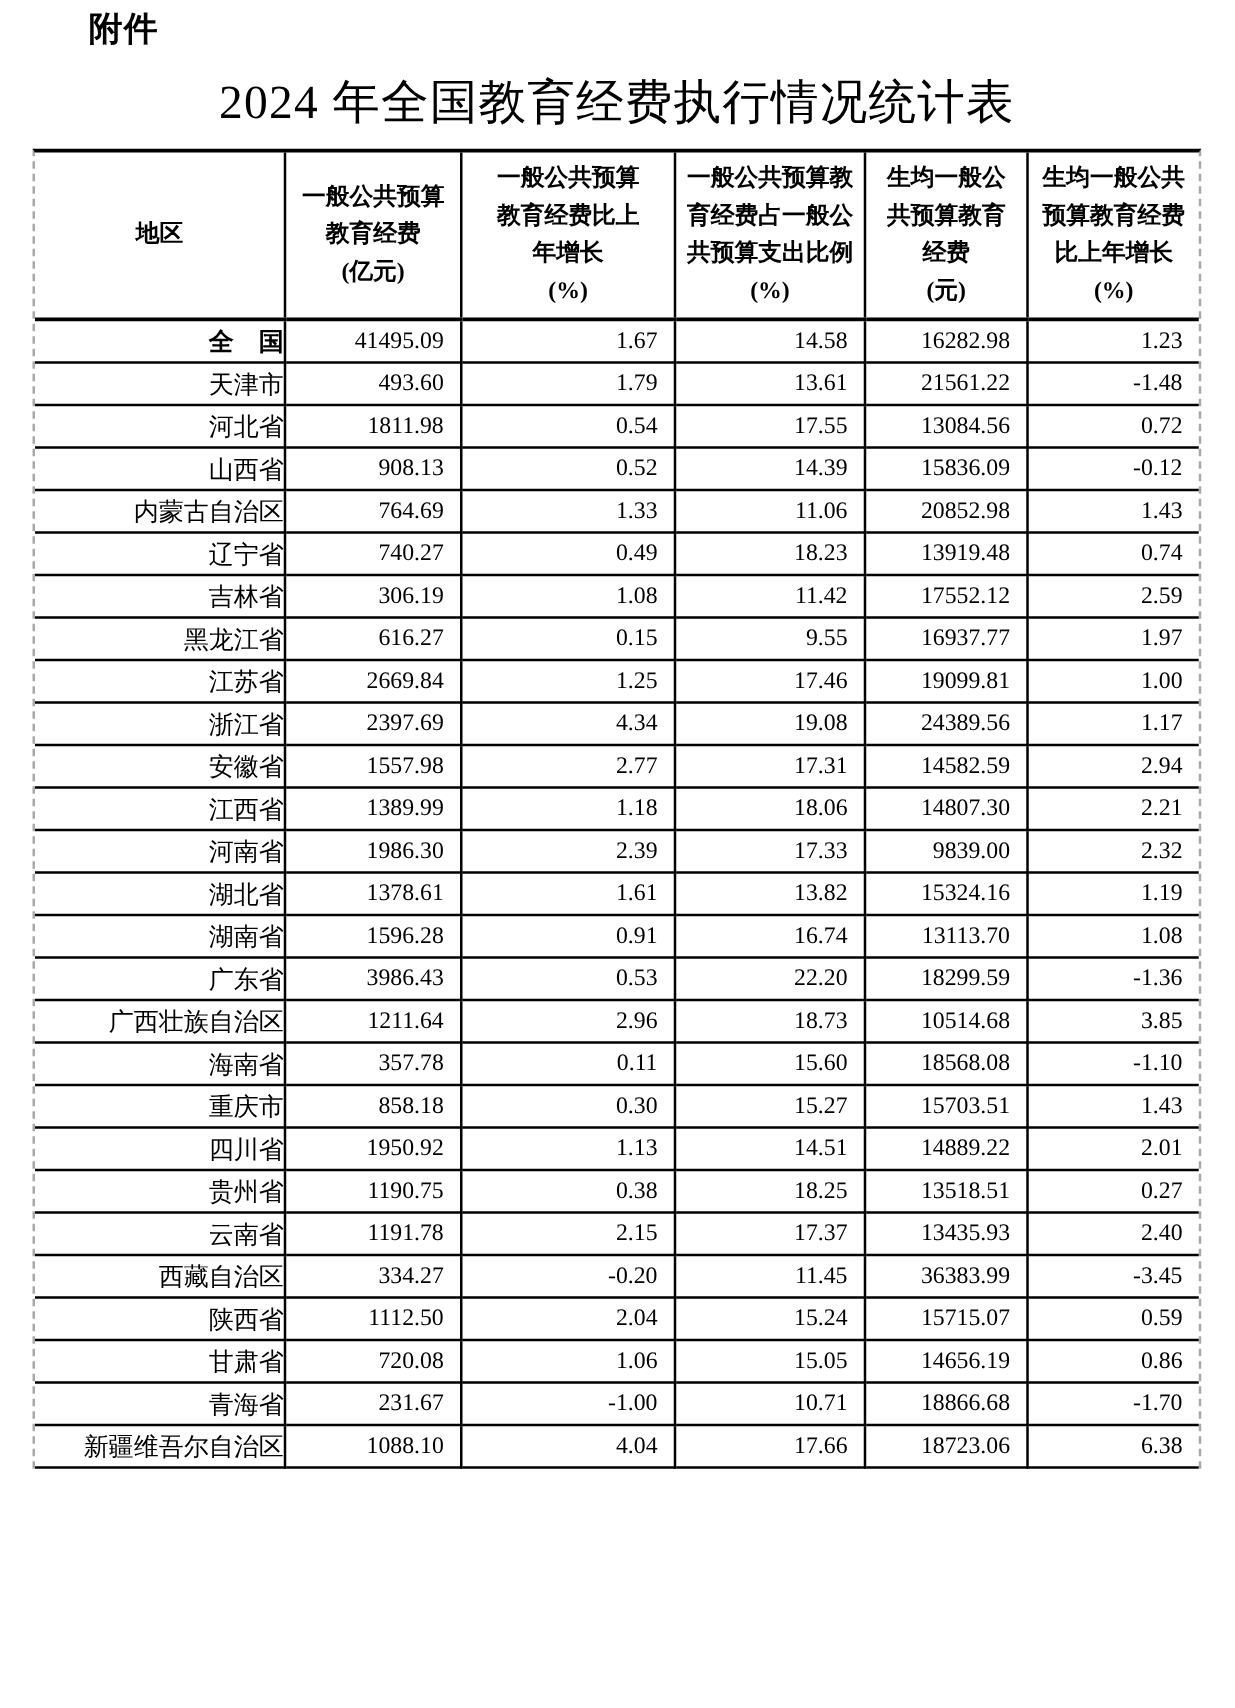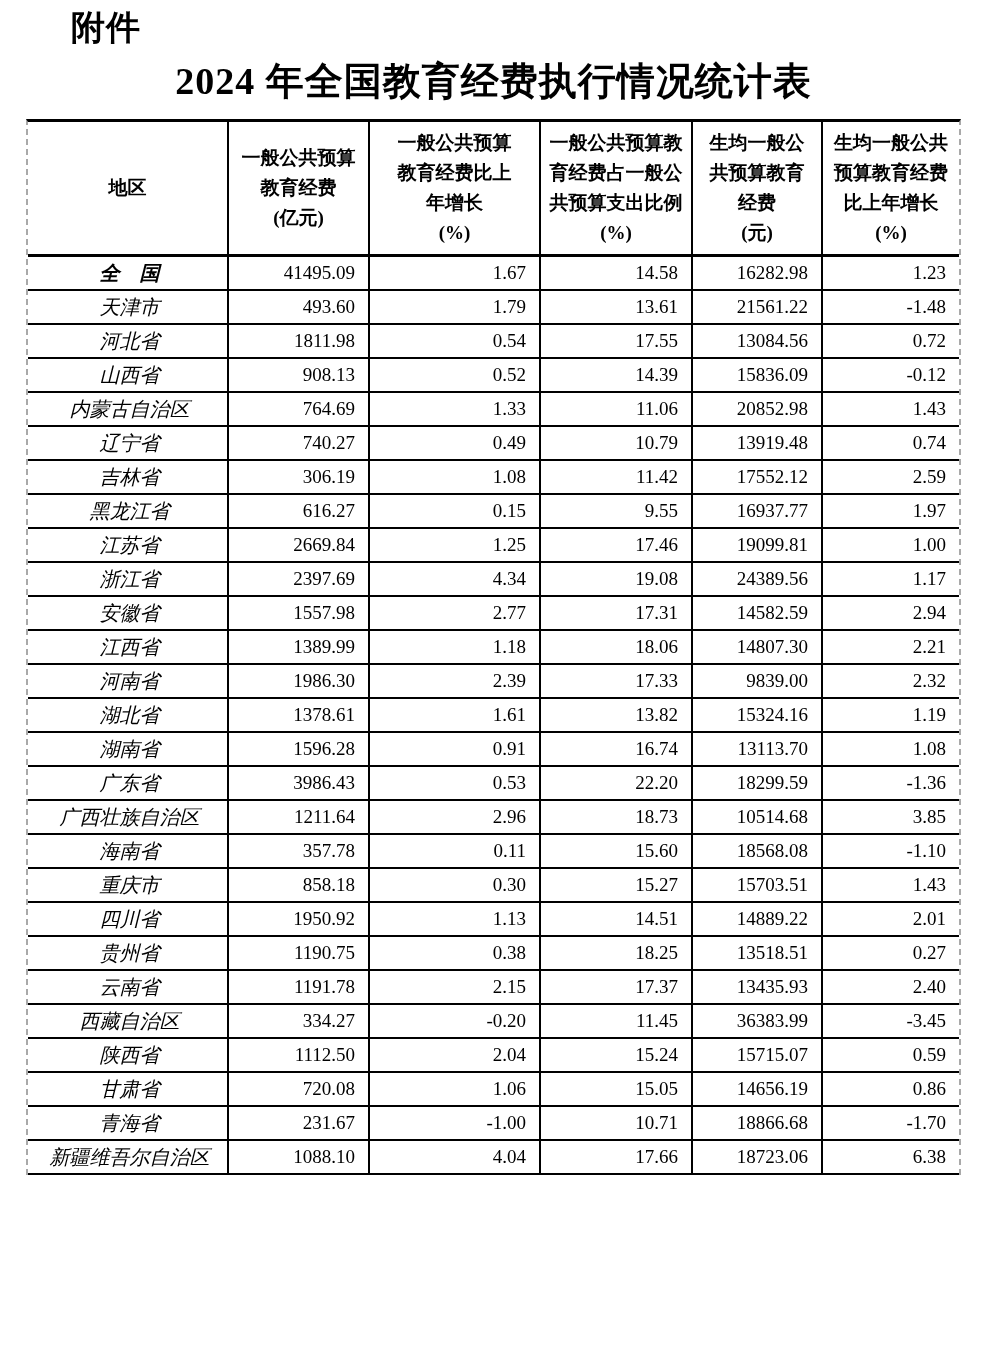--- a/index.html
+++ b/index.html
@@ -14,30 +14,30 @@
     font-family: "Liberation Serif", "DejaVu Serif", serif;
     color: #000000;
     overflow: hidden;
   }
   .attachment {
     position: absolute;
     left: 71px;
     top: 5px;
     font-family: "Liberation Sans", "DejaVu Sans", sans-serif;
     font-weight: bold;
-    font-size: 34px;
+    font-size: 27px;
     letter-spacing: 1px;
   }
   .doc-title {
     position: absolute;
     left: 26px;
     top: 56px;
     width: 935px;
     text-align: center;
-    font-weight: bold;
+    font-weight: normal;
     font-size: 38px;
     letter-spacing: 1px;
     white-space: nowrap;
   }
   .table-wrap {
     position: absolute;
     left: 26px;
     top: 119px;
     width: 935px;
     border-top: 3px solid #000000;
@@ -68,23 +68,22 @@
     text-align: center;
     vertical-align: middle;
     white-space: pre-line;
   }
   table.stats tbody td {
     height: 32px;
     font-size: 20px;
     vertical-align: middle;
   }
   table.stats td.region {
-    text-align: center;
+    text-align: right;
     padding-left: 4px;
-    font-style: italic;
   }
   table.stats td.region.bold {
     font-weight: bold;
   }
   table.stats td.num {
     text-align: right;
     padding-right: 13px;
     font-size: 19px;
   }
 </style>
@@ -167,21 +166,21 @@
           <td class="num">764.69</td>
           <td class="num">1.33</td>
           <td class="num">11.06</td>
           <td class="num">20852.98</td>
           <td class="num">1.43</td>
         </tr>
         <tr>
           <td class="region">辽宁省</td>
           <td class="num">740.27</td>
           <td class="num">0.49</td>
-          <td class="num">10.79</td>
+          <td class="num">18.23</td>
           <td class="num">13919.48</td>
           <td class="num">0.74</td>
         </tr>
         <tr>
           <td class="region">吉林省</td>
           <td class="num">306.19</td>
           <td class="num">1.08</td>
           <td class="num">11.42</td>
           <td class="num">17552.12</td>
           <td class="num">2.59</td>

